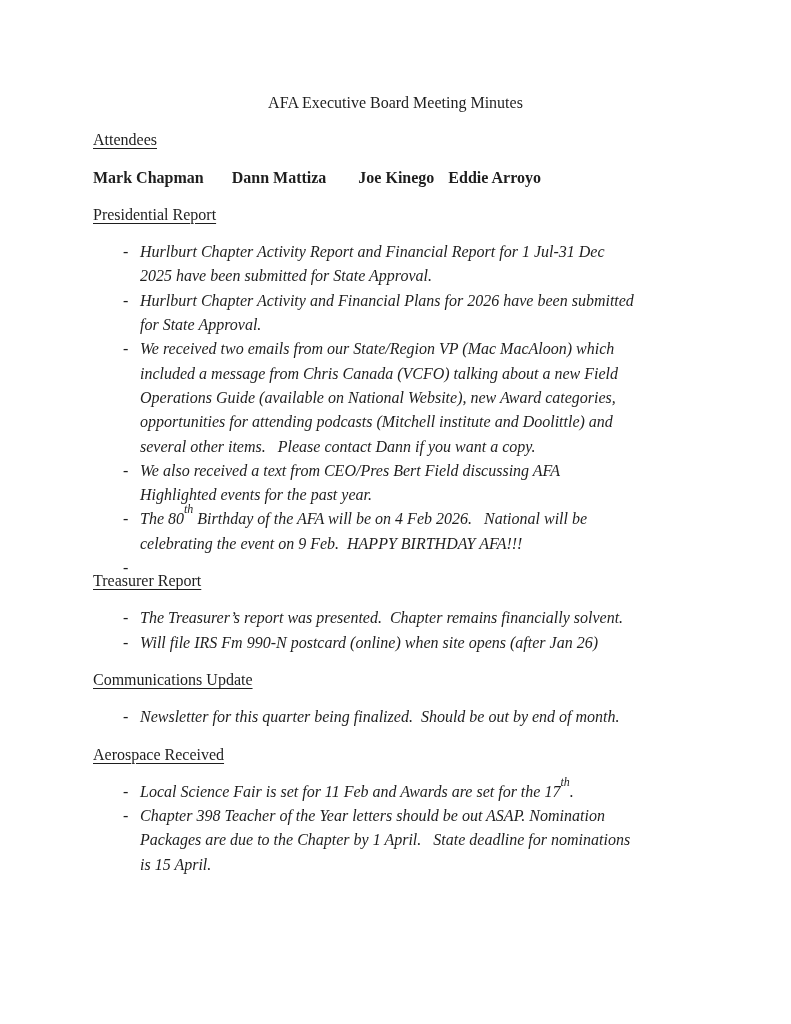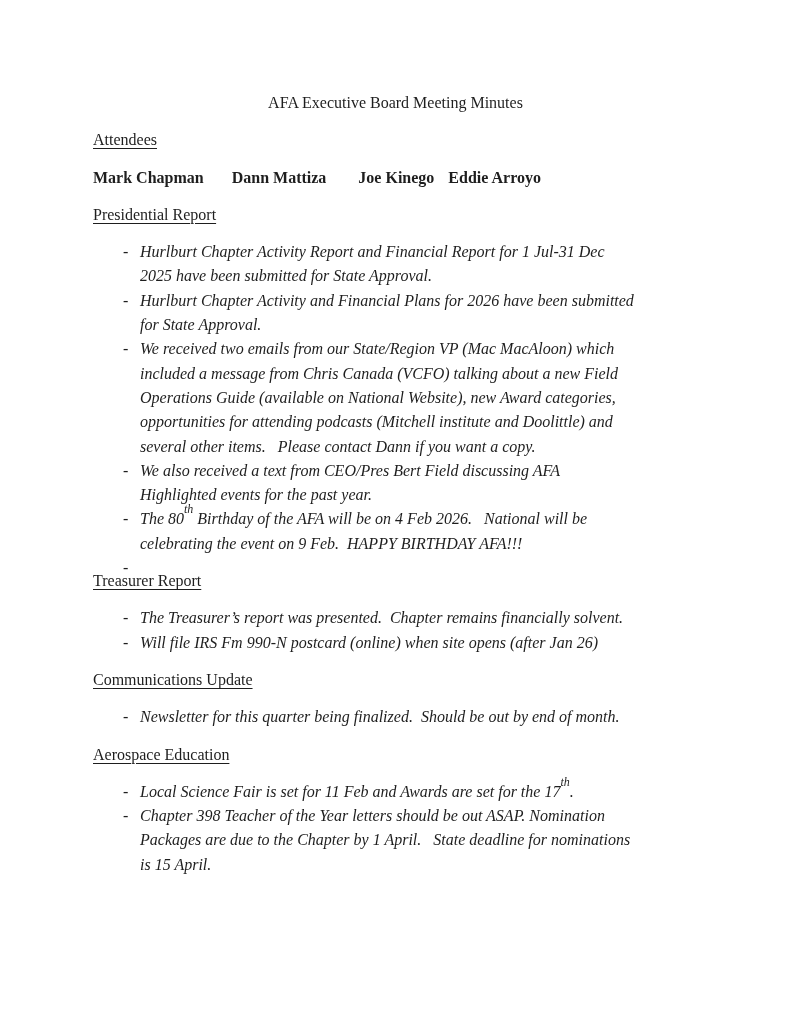--- a/index.html
+++ b/index.html
@@ -80,21 +80,21 @@
           <div class="bullet"><span class="dash">-</span><span class="btxt">Will file IRS Fm 990-N postcard (online) when site opens (after Jan 26)</span></div>
         </div>
       </section>
       <section class="section">
         <div class="heading-row"><span class="heading underlined" style="margin: 0px;">Communications Update</span></div>
         <div class="bullets">
           <div class="bullet"><span class="dash">-</span><span class="btxt">Newsletter for this quarter being finalized.  Should be out by end of month.</span></div>
         </div>
       </section>
       <section class="section">
-        <div class="heading-row"><span class="heading underlined indented" style="margin: 0px;">Aerospace Education</span></div>
+        <div class="heading-row"><span class="heading underlined indented" style="margin: 0px;">Aerospace Received</span></div>
         <div class="bullets">
           <div class="bullet"><span class="dash">-</span><span class="btxt">Local Science Fair is set for 11 Feb and Awards are set for the 17<sup>th</sup>.</span></div>
           <div class="bullet"><span class="dash">-</span><span class="btxt">Chapter 398 Teacher of the Year letters should be out ASAP. Nomination
 Packages are due to the Chapter by 1 April.   State deadline for nominations
 is 15 April.</span></div>
         </div>
       </section>
     </div>
 </div>
 

